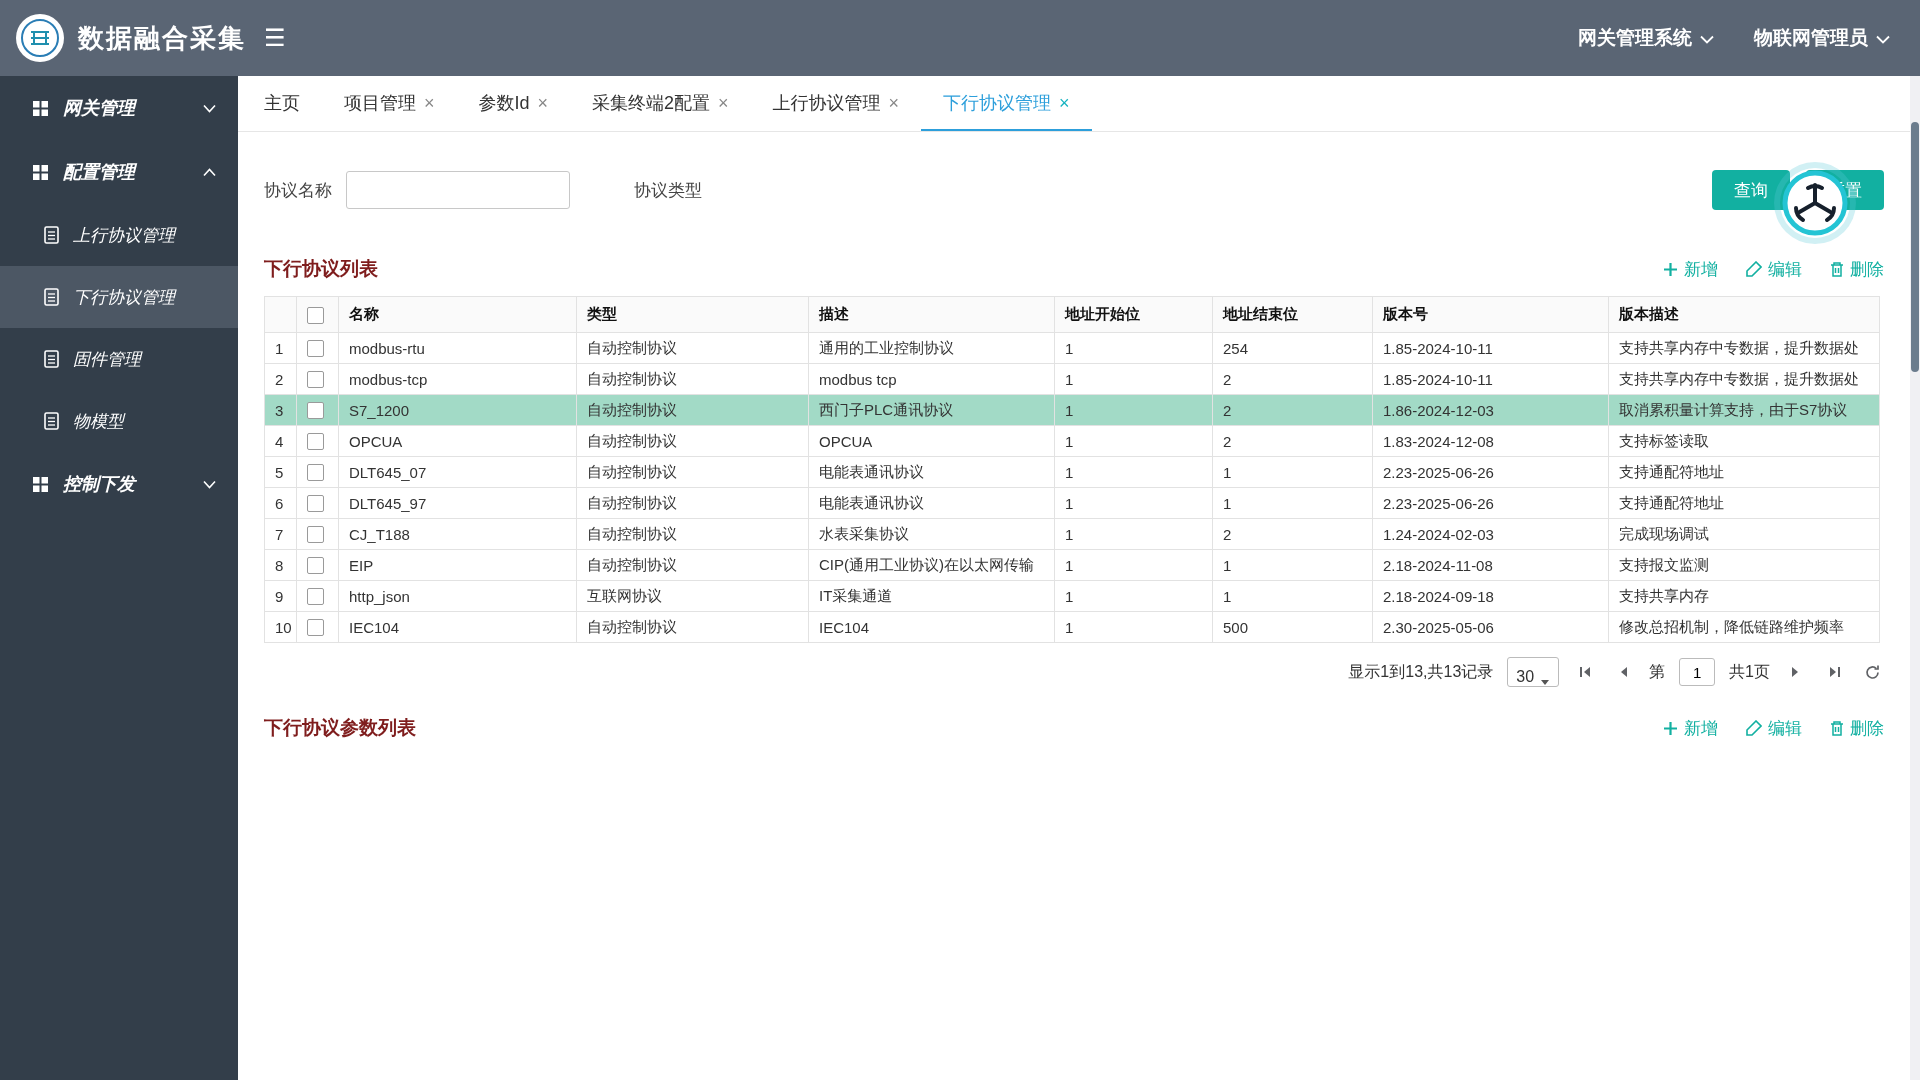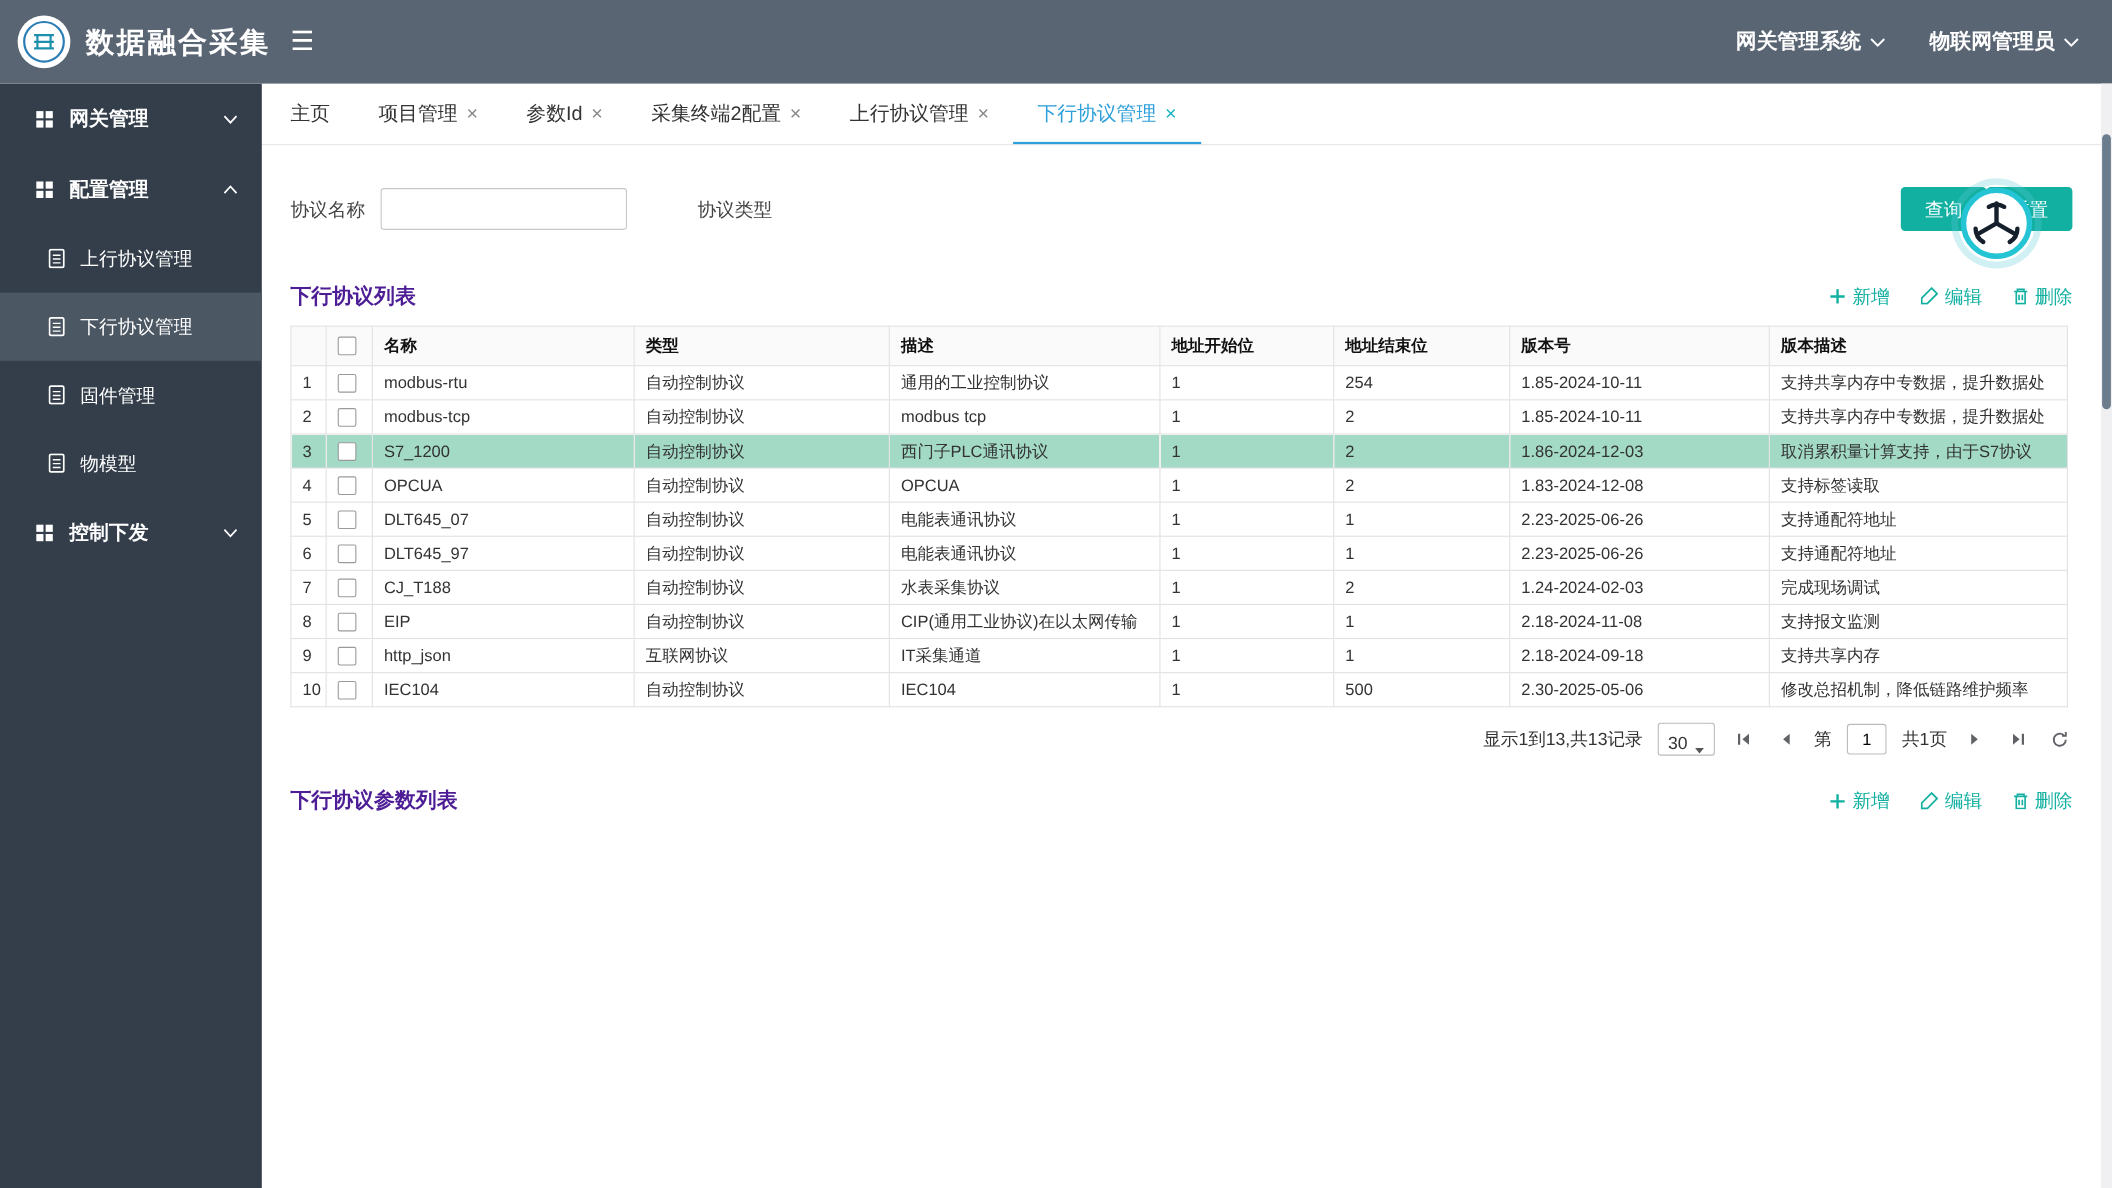--- a/index.html
+++ b/index.html
@@ -11,21 +11,21 @@
             background:#5a6574; display:flex; align-items:center; color:#fff; z-index:5; }
   .logo-wrap { width:48px; height:48px; border-radius:50%; background:#fff; margin:0 14px 0 16px;
                display:flex; align-items:center; justify-content:center; }
   .app-title { font-size:26px; font-weight:bold; letter-spacing:2px; }
   .hamburger { margin-left:18px; font-size:24px; cursor:pointer; line-height:1; }
   .topbar-right { margin-left:auto; display:flex; align-items:center; gap:40px; margin-right:30px; }
   .top-menu { display:flex; align-items:center; gap:8px; font-size:19px; font-weight:bold; cursor:pointer; }
 
   
   .sidebar { position:absolute; top:76px; left:0; width:238px; bottom:0; background:#333e4a; z-index:4; }
-  .menu-item { height:64px; display:flex; align-items:center; color:#fff; cursor:pointer; padding:0 22px 0 32px; }
+  .menu-item { height:64px; display:flex; align-items:center; color:#fff; cursor:pointer; padding:0 22px 0 32px;font-style:italic; }
   .menu-item .mi-icon { display:flex; align-items:center; margin-right:14px; }
   .menu-item .mi-label { font-size:18px; }
   .menu-item.group .mi-label { font-weight:bold; }
   .menu-item .chev { margin-left:auto; display:flex; }
   .menu-item .chev.up svg { transform:rotate(180deg); }
   .menu-item.child { padding-left:44px; height:62px; }
   .menu-item.child .mi-label { font-size:17px; }
   .menu-item.active { background:#4c5764; }
 
   
@@ -42,27 +42,27 @@
 
   .filter-row { display:flex; align-items:center; margin:38px 26px 0; height:40px;justify-content:center; }
   .filter-label { font-size:17px; color:#444; margin-right:14px; }
   .text-input { width:224px; height:38px; border:1px solid #c8c8c8; border-radius:3px; padding:0 10px;
                 font-size:16px; font-family:inherit; outline:none; }
   .gap-lg { width:64px; }
   .select-box { width:250px; height:38px; border:1px solid #c8c8c8; border-radius:3px;
                 display:flex; align-items:center; padding:0 12px; cursor:pointer; position:relative; }
   .select-placeholder { color:#a8a8a8; font-size:16px; }
   .select-caret { margin-left:auto; }
-  .filter-buttons { margin-left:auto; display:flex; }
+  .filter-buttons { margin-left:auto; display:flex; gap:16px; }
   .btn-teal { background:#12b0a1; color:#fff; border:none; border-radius:4px; height:40px;
               padding:0 22px; font-size:17px; font-family:inherit; cursor:pointer; }
 
   .section-head { display:flex; align-items:center; margin:46px 26px 0; }
   .section-head.second { margin-top:26px; }
-  .section-title { font-size:19px; font-weight:bold; color:#4c1d95; }
+  .section-title { font-size:19px; font-weight:bold; color:#7f1d1d; }
   .section-actions { margin-left:auto; display:flex; gap:28px; }
   .action-link { display:flex; align-items:center; gap:6px; color:#12b0a1; font-size:17px; cursor:pointer; }
   .action-link svg { display:block; }
 
   table.grid { border-collapse:collapse; margin:14px 26px 0; width:1616px; table-layout:fixed; }
   table.grid th, table.grid td { border:1px solid #e2e2e2; padding:0 10px; white-space:nowrap;
                                  overflow:hidden; text-align:left; font-size:15px; }
   table.grid th { height:36px; font-weight:bold; color:#111; background:#fafafa; }
   table.grid td { height:31px; color:#333; }
   td.col-idx, th.col-idx { text-align:center; padding:0 2px; color:#444; }

